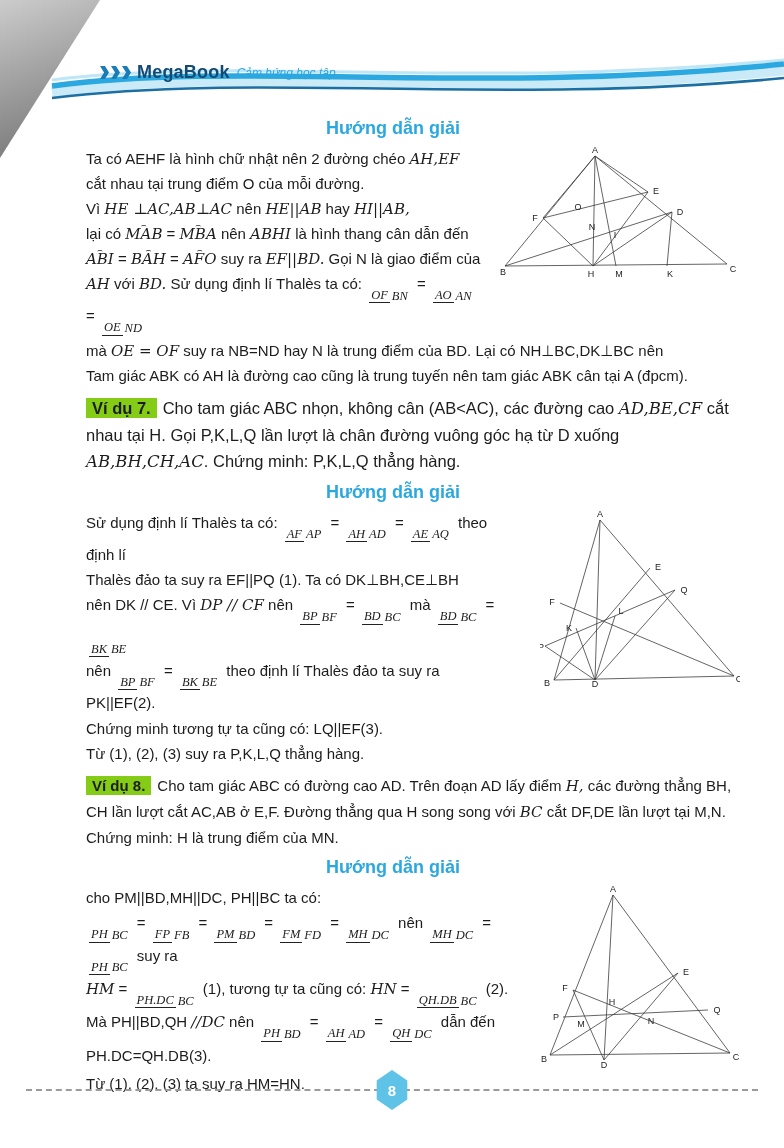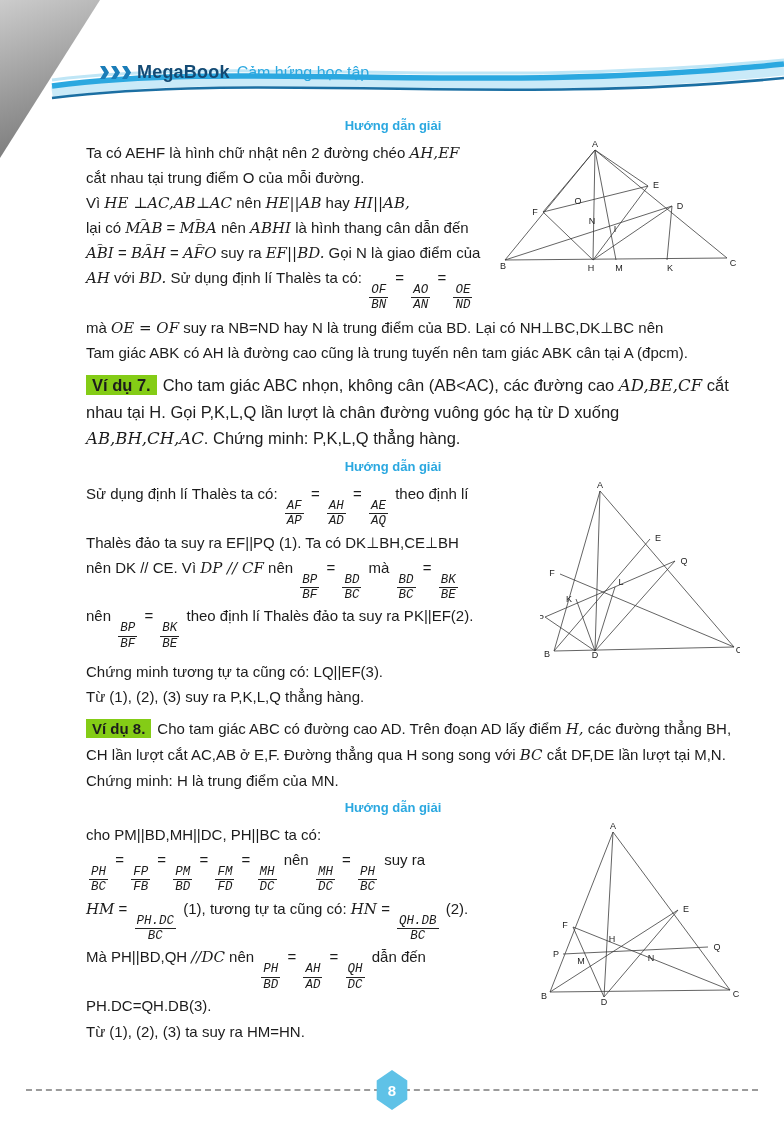--- a/index.html
+++ b/index.html
@@ -6,34 +6,34 @@
   .page{position:relative;width:784px;height:1148px;background:#ffffff;margin:0 auto;
         font-family:"Liberation Sans",sans-serif;font-size:15px;color:#1c1c1c;overflow:hidden;}
   .corner{position:absolute;top:0;left:0;width:100px;height:158px;
           background:linear-gradient(160deg,#cccccc 0%,#979797 55%,#6e6e6e 100%);
           clip-path:polygon(0 0,100% 0,0 100%);}
   .waves{position:absolute;top:56px;left:0;width:784px;height:52px;}
   .logo{position:absolute;top:62px;left:100px;display:flex;align-items:center;gap:2px;}
   .chv{display:inline-block;width:9px;height:13px;background:#1a7db8;
        clip-path:polygon(0 0,55% 0,100% 50%,55% 100%,0 100%,45% 50%);}
   .brand{font-weight:bold;font-size:18px;color:#134a74;margin-left:4px;letter-spacing:.2px;}
-  .tagline{color:#2ba8e0;font-size:16px;margin-left:5px;}
+  .tagline{font-style:italic;color:#2ba8e0;font-size:12px;margin-left:5px;}
   .content{position:absolute;top:112px;left:86px;width:654px;}
-  .guide{color:#2ba8e0;font-weight:bold;text-align:center;margin:6px 40px 7px 0;font-size:13px;}
+  .guide{color:#2ba8e0;font-weight:bold;text-align:center;margin:6px 40px 7px 0;font-size:18px;}
   .row{display:flex;justify-content:space-between;align-items:flex-start;}
   .narrow1{width:402px;}
   .narrow2{width:424px;}
   .fullcol{width:654px;}
   .tline{line-height:24px;margin:1px 0;}
   .m{font-family:"DejaVu Serif",serif;font-style:italic;text-align:right;}
   .hat{position:relative;display:inline-block;font-family:"DejaVu Serif",serif;font-style:italic;}
   .hat::before{content:"\2322";position:absolute;top:-9px;left:50%;transform:translateX(-50%);
                font-size:9px;font-style:normal;color:#1c1c1c;}
-  .frac{display:inline-flex;flex-direction:column;align-items:center;vertical-align:-10px;
-        font-family:Liberation Mono, monospace;font-style:italic;font-size:12.5px;line-height:1.15;margin:1px 3px;}
+  .frac{display:inline-flex;flex-direction:row;align-items:center;vertical-align:-10px;
+        font-family:Liberation Serif, serif;font-style:italic;font-size:12.5px;line-height:1.15;margin:1px 3px;}
   .frac .num{border-bottom:1px solid #222;padding:0 2px;}
   .frac .den{padding:0 2px;}
   .example{margin:7px 0;line-height:25px;}
   .example.large{font-size:16.5px;line-height:26px;}
   .exlabel{background:#84cc16;font-weight:bold;padding:1px 6px;margin-right:6px;}
   .diag{flex:none;}
   .diag line{stroke:#3c3c3c;stroke-width:0.8;}
   .diag text{font-size:9px;fill:#1c1c1c;font-family:"Liberation Sans",sans-serif;}
   .footer{position:absolute;left:26px;right:26px;top:1068px;height:46px;}
   .dash{position:absolute;top:21px;left:0;right:0;border-top:2px dashed #9b9b9b;}

